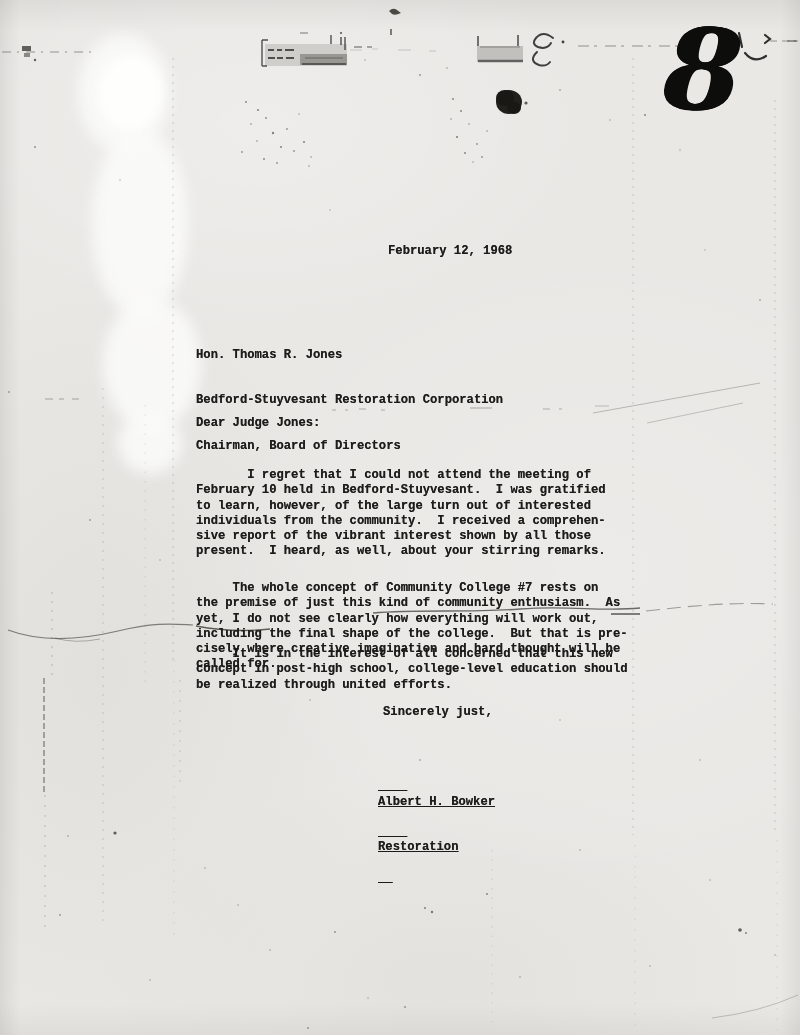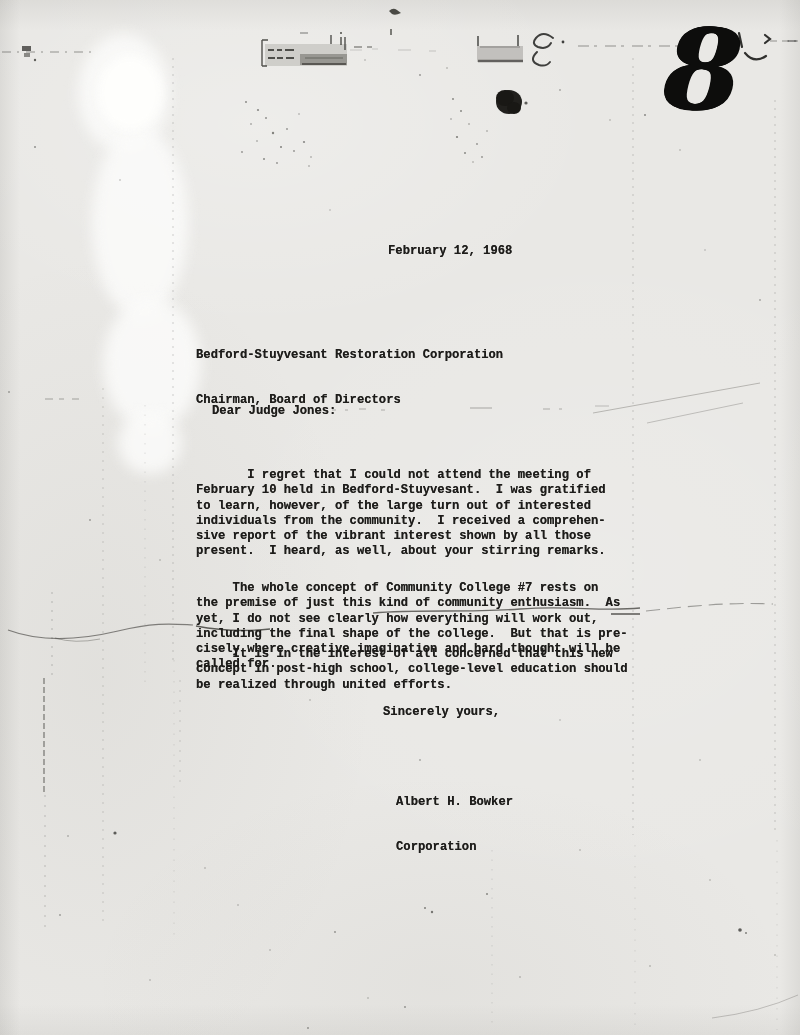--- a/index.html
+++ b/index.html
@@ -21,26 +21,26 @@
   }
   .typewriter{
     position:absolute;
     font-family:"Liberation Mono","DejaVu Sans Mono",monospace;
     font-size:12.2px;line-height:15.3px;font-weight:bold;
     color:#1d1c1a;white-space:pre;
     text-shadow:0 0 0.5px rgba(25,25,22,0.75);
   }
   .date-line{left:388px;top:244px;text-align:center;}
   .recipient-block{left:196px;top:317px;}
-  .salutation-line{left:196px;top:404px;margin-left:16px;}
+  .salutation-line{left:196px;top:416px;}
   .para-1{left:196px;top:448px;margin-top:20px;}
   .para-2{left:196px;top:541px;margin-top:40px;}
   .para-3{left:196px;top:647px;}
   .closing-line{left:383px;top:705px;}
-  .signature-block{left:396px;top:764px;}
+  .signature-block{left:378px;top:764px;text-decoration:underline;}
   .handwritten-number{
     position:absolute;left:664px;top:14px;
     font-family:"DejaVu Serif",serif;
     font-style:italic;font-weight:bold;
     font-size:112px;line-height:1;color:#0d0d0c;
     transform:rotate(3deg);
     text-shadow:0.9px 0 0 #0d0d0c,-0.6px 0 0 #0d0d0c,0 0.6px 0 #0d0d0c;
   }
   .blotch{position:absolute;border-radius:50%;filter:blur(7px);background:rgba(251,251,249,0.88);}
   .blotch.b1{left:78px;top:34px;width:92px;height:118px;}
@@ -222,20 +222,21 @@
         <circle cx="238" cy="905" r="0.8" opacity="0.4"></circle>
       <circle cx="368" cy="998" r="0.8" opacity="0.4"></circle>
     </g>
   </svg>
 
   <div class="handwritten-number">8</div>
 
   <div class="typewriter date-line">February 12, 1968</div>
 
   <div class="typewriter recipient-block">
+    <div>Hon. Thomas R. Jones</div>
     <div>Bedford-Stuyvesant Restoration Corporation</div>
     <div>Chairman, Board of Directors</div>
   </div>
 
   <div class="typewriter salutation-line">Dear Judge Jones:</div>
 
   <div class="typewriter para-1">       I regret that I could not attend the meeting of
 February 10 held in Bedford-Stuyvesant.  I was gratified
 to learn, however, of the large turn out of interested
 individuals from the community.  I received a comprehen-
@@ -244,20 +245,20 @@
   <div class="typewriter para-2">     The whole concept of Community College #7 rests on
 the premise of just this kind of community enthusiasm.  As
 yet, I do not see clearly how everything will work out,
 including the final shape of the college.  But that is pre-
 cisely where creative imagination and hard thought will be
 called for.</div>
   <div class="typewriter para-3">     It is in the interest of all concerned that this new
 concept in post-high school, college-level education should
 be realized through united efforts.</div>
 
-  <div class="typewriter closing-line">Sincerely yours,</div>
+  <div class="typewriter closing-line">Sincerely just,</div>
 
   <div class="typewriter signature-block">
     <div>Albert H. Bowker</div>
-    <div>Corporation</div>
+    <div>Restoration</div>
   </div>
 
 </div>
 
 </body></html>

